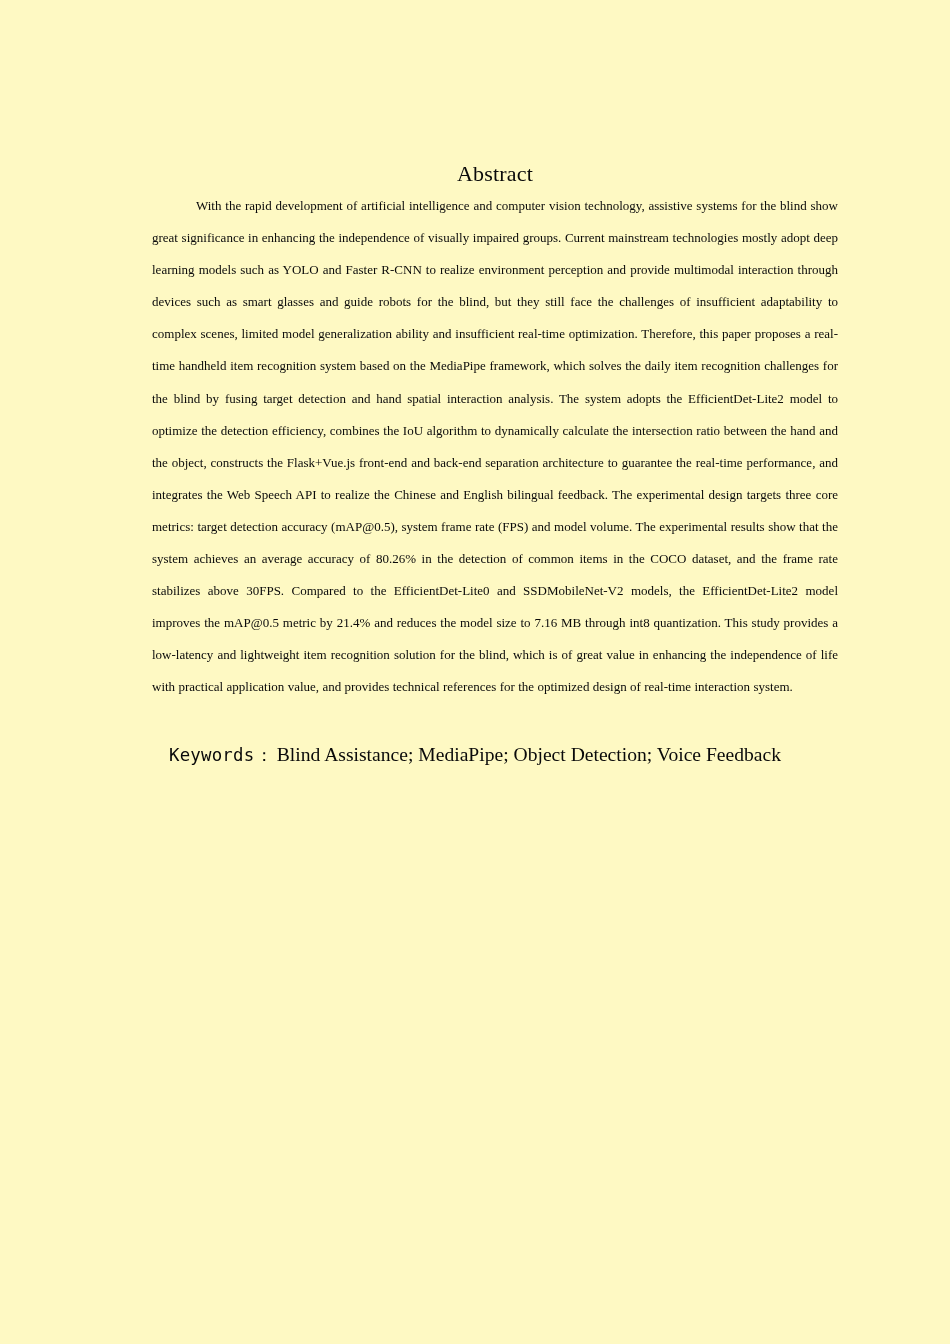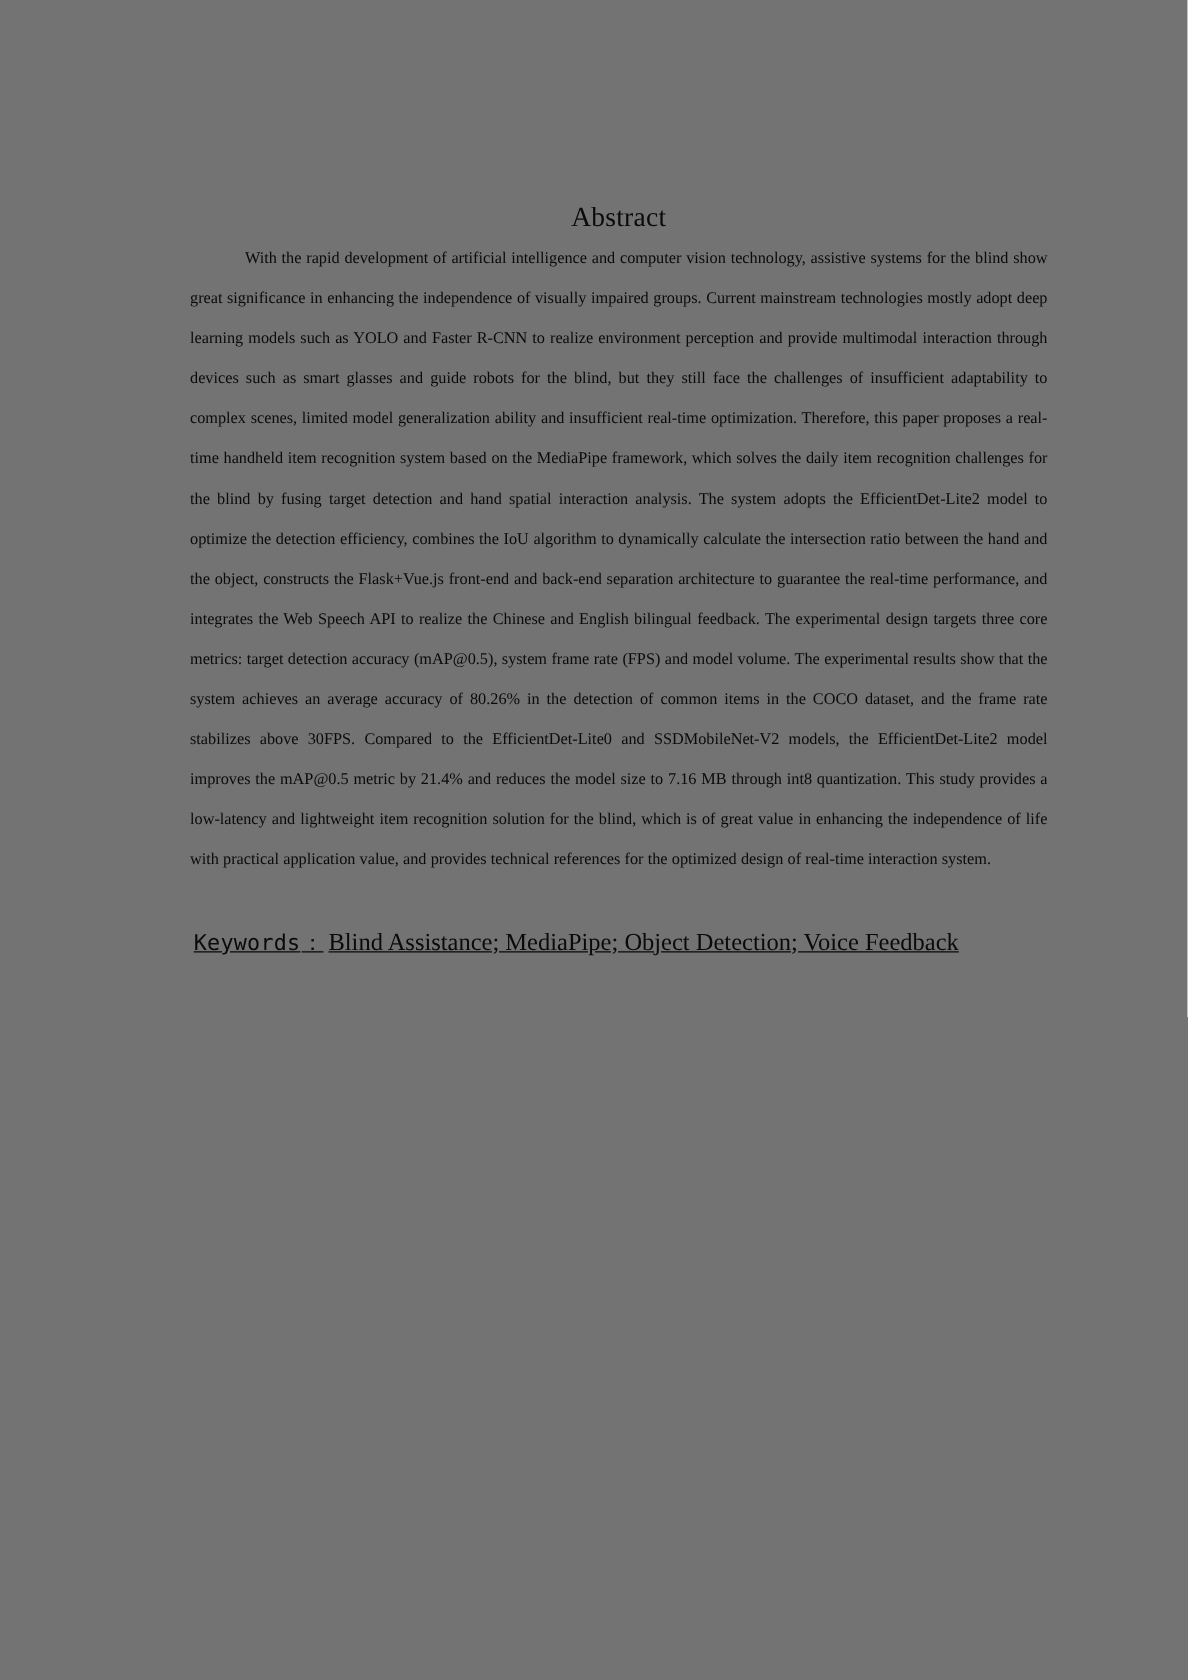--- a/index.html
+++ b/index.html
@@ -15,21 +15,21 @@
     color: #0a0a0a;
     -webkit-font-smoothing: antialiased;
   }
 
   .page {
     position: absolute;
     left: 0;
     top: 0;
     width: 950px;
     height: 1344px;
-    background: #737373;
+    background: #fef9c3;
     overflow: hidden;
   }
 
   .content {
     position: absolute;
     left: 152px;
     top: 158px;
     width: 686px;
   }
 
@@ -54,26 +54,25 @@
     hyphens: none;
     word-spacing: 0.1px;
   }
 
   .keywords-spacer {
     height: 35px;
   }
 
   .keywords-line {
     position: relative;
-    left: 3px;
+    left: 17px;
     font-size: 19.6px;
     line-height: 32px;
     white-space: nowrap;
     margin: 0;
-    text-decoration: underline;
   }
 
   .kw-label {
     font-family: "DejaVu Sans Mono", "Liberation Mono", monospace;
     font-size: 17.4px;
     letter-spacing: 0.2px;
   }
 
   .kw-colon {
     font-family: "DejaVu Sans Mono", "Liberation Mono", monospace;

